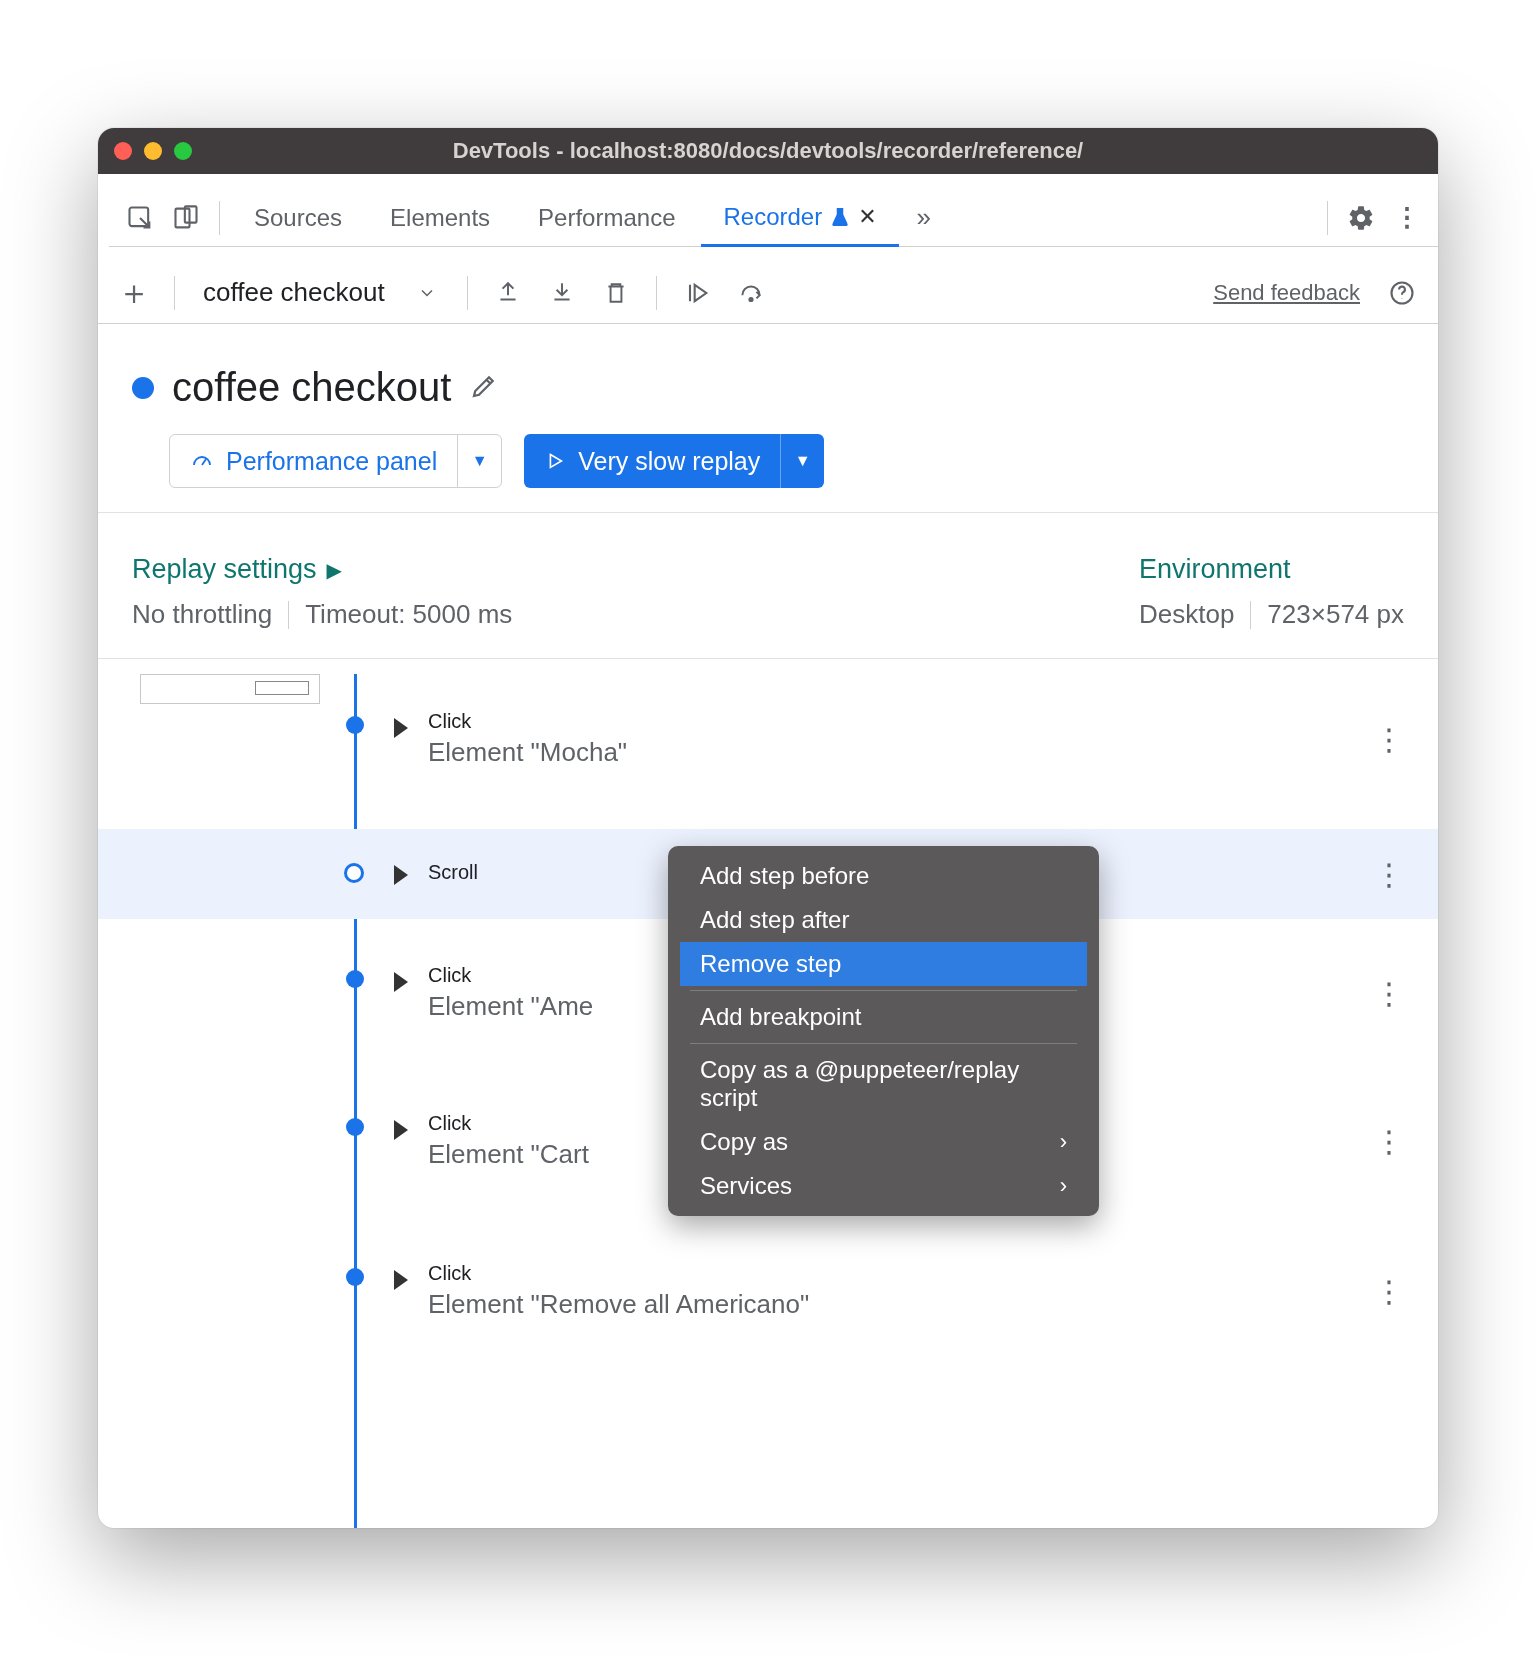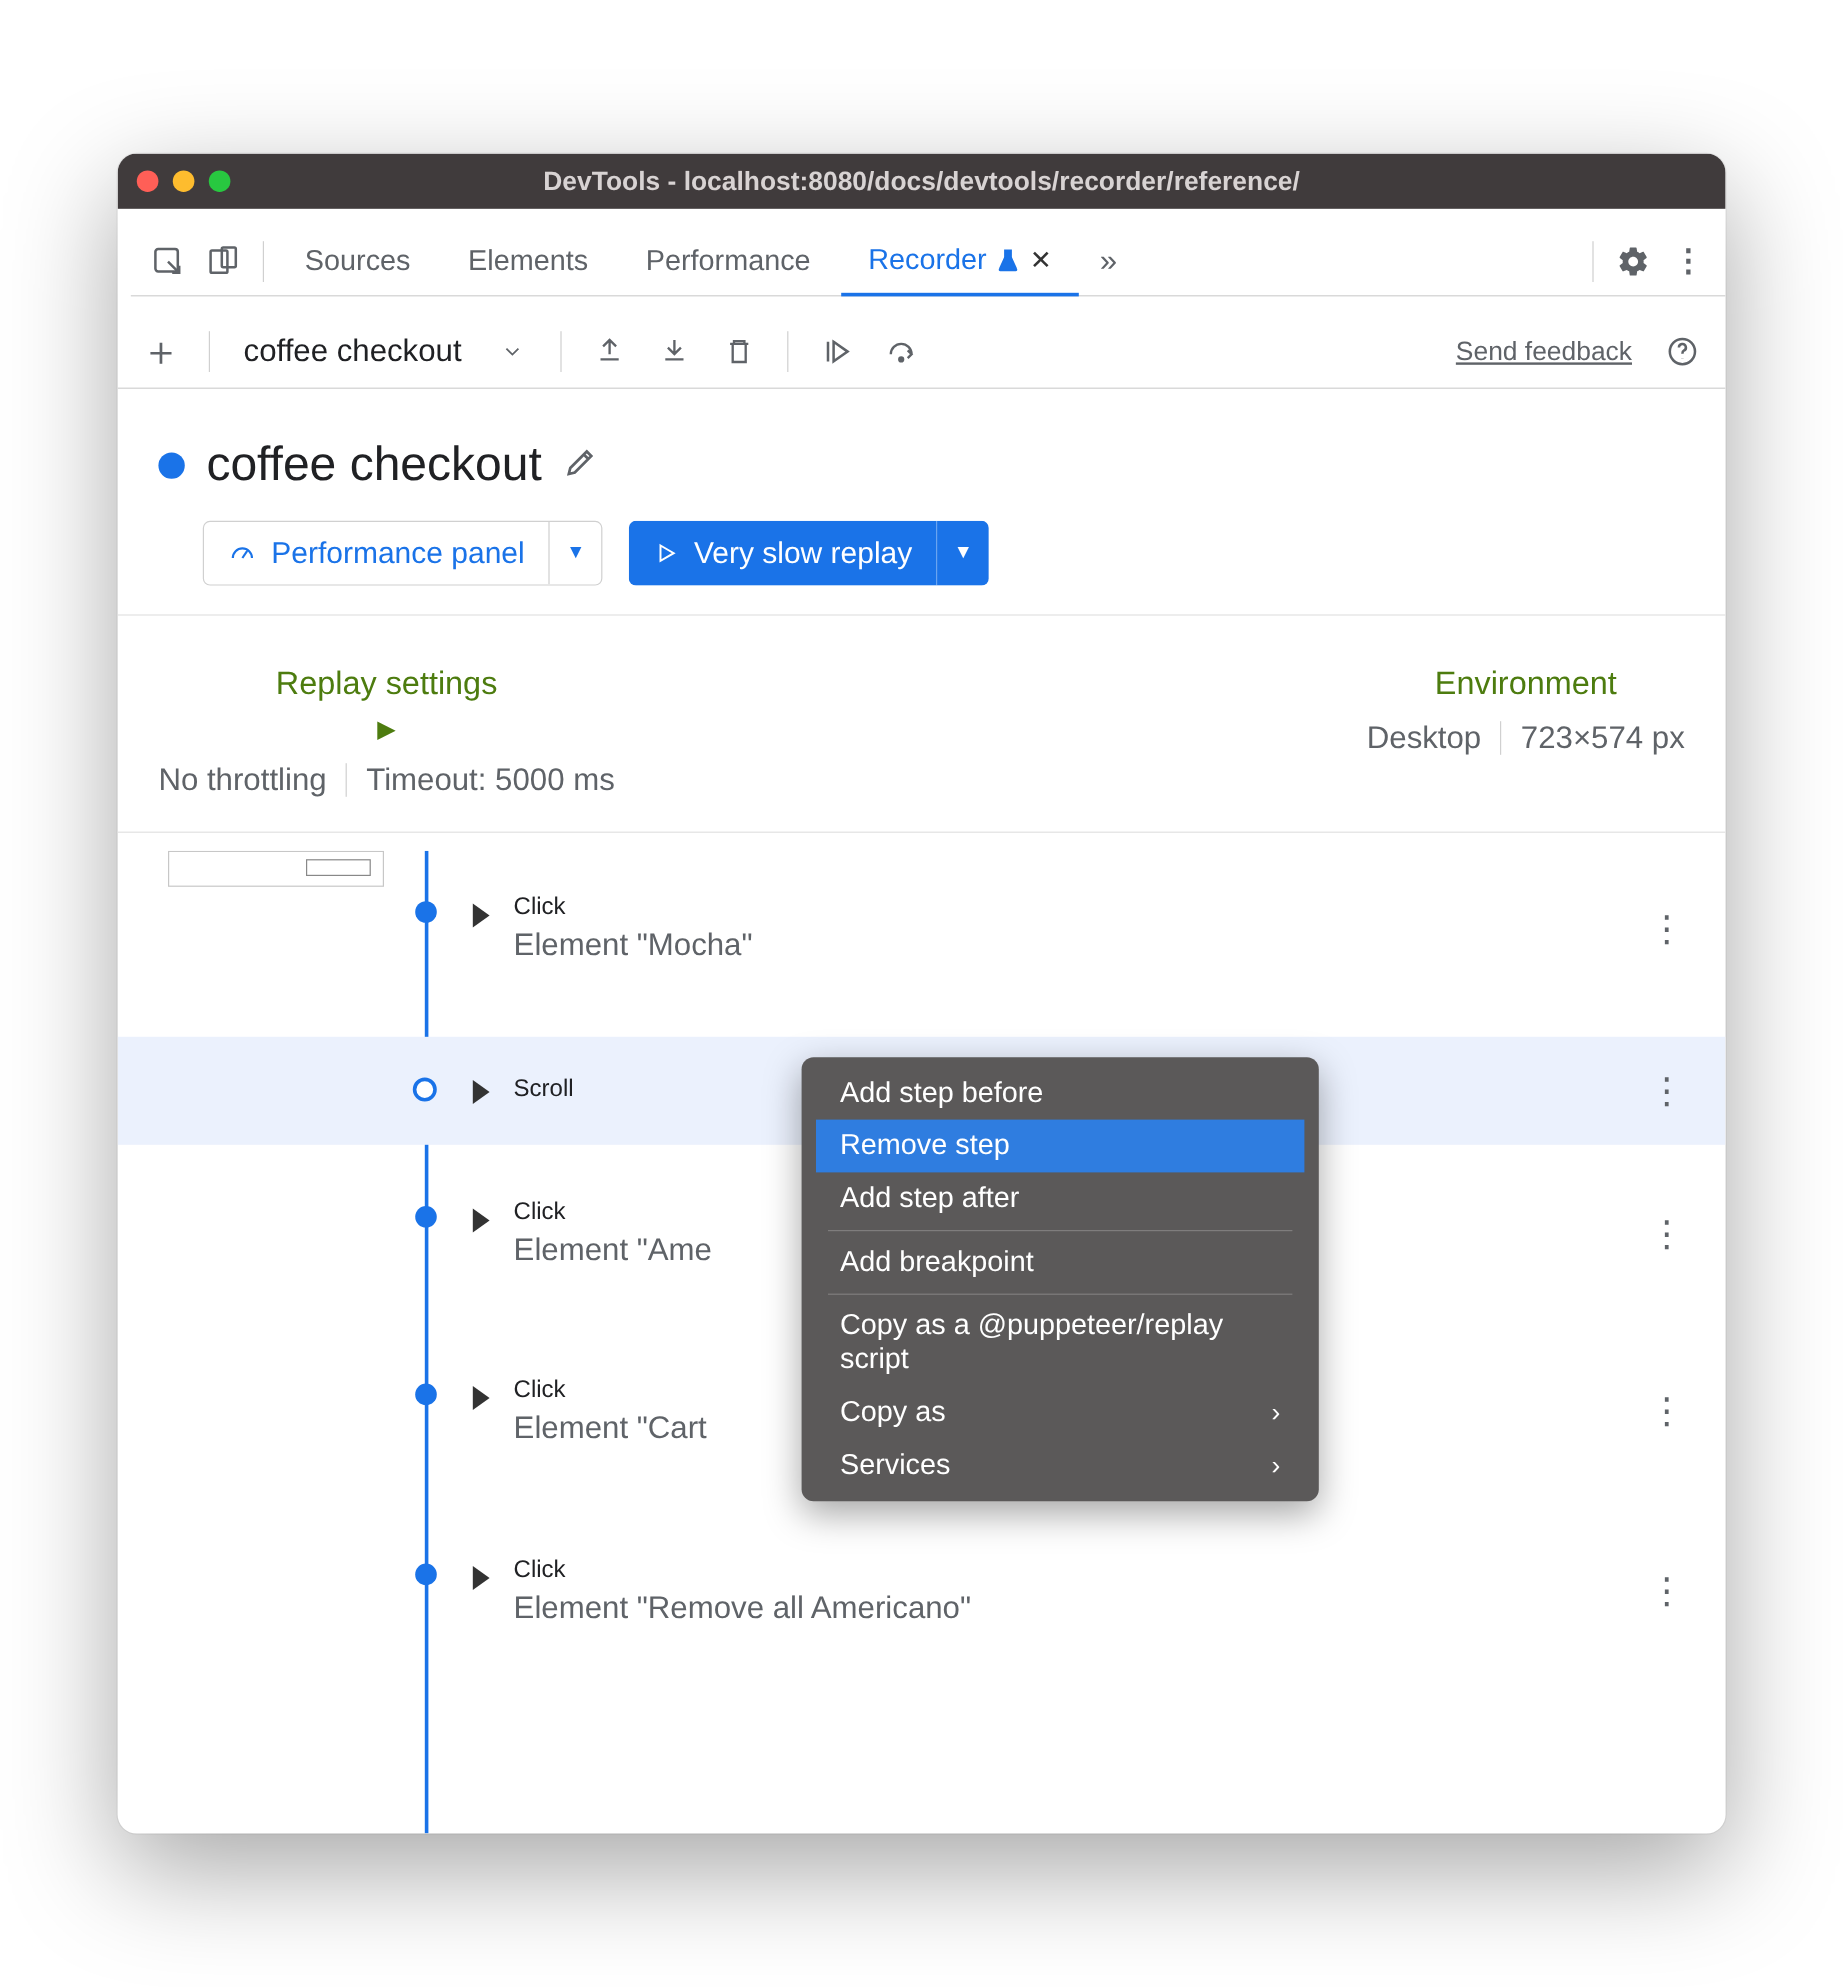--- a/index.html
+++ b/index.html
@@ -102,21 +102,21 @@
   .split-btn.primary .main { background:#1a73e8; color:#fff; }
   .split-btn.primary .arrow { background:#1a73e8; color:#fff; border-left:1px solid rgba(255,255,255,0.35);}
   
   .settings {
     display:flex; justify-content:space-between;
     padding: 26px 34px 28px 34px;
     border-bottom: 1px solid #e2e2e2;
     flex:none;
     font-size:27px;
   }
-  .settings .label { color:#4d7c0f; display:flex; align-items:center; gap:10px;flex-direction:column;}
+  .settings .label { color:#0f766e; display:flex; align-items:center; gap:10px;}
   .settings .sub { color:#5f6368; font-size:26px; margin-top:14px; display:flex; align-items:center;}
   .settings .sub .div { width:1px; height:28px; background:#d0d0d0; margin:0 16px;}
   
   .timeline { flex:1; position:relative; overflow:hidden; }
   .tl-line { position:absolute; left:256px; top:0; bottom:0; width:3px; background:#1a73e8; }
   .thumb {
     position:absolute; left:42px; top:0; width:180px; height:30px;
     border:1px solid #c7c7c7; background:#fff;
   }
   .thumb .mini {
@@ -360,26 +360,26 @@
       <div class="arrow-r" style="top:26px;"></div>
       <div class="step-title">Click</div>
       <div class="step-sub">Element "Remove all Americano"</div>
       <div class="kebab">⋮</div>
     </div>
 
     <div class="ctx" style="left:570px; top:172px;">
       <div class="item">
           <span>Add step before</span>
         </div>
+      <div class="item">
+          <span>Add step after</span>
+        </div>
       <div class="item hl">
           <span>Remove step</span>
         </div>
-      <div class="item">
-          <span>Add step after</span>
-        </div>
       <div class="sep"></div>
       <div class="item">
           <span>Add breakpoint</span>
         </div>
       <div class="sep"></div>
       <div class="item">
           <span>Copy as a @puppeteer/replay script</span>
         </div>
       <div class="item">
           <span>Copy as</span>

